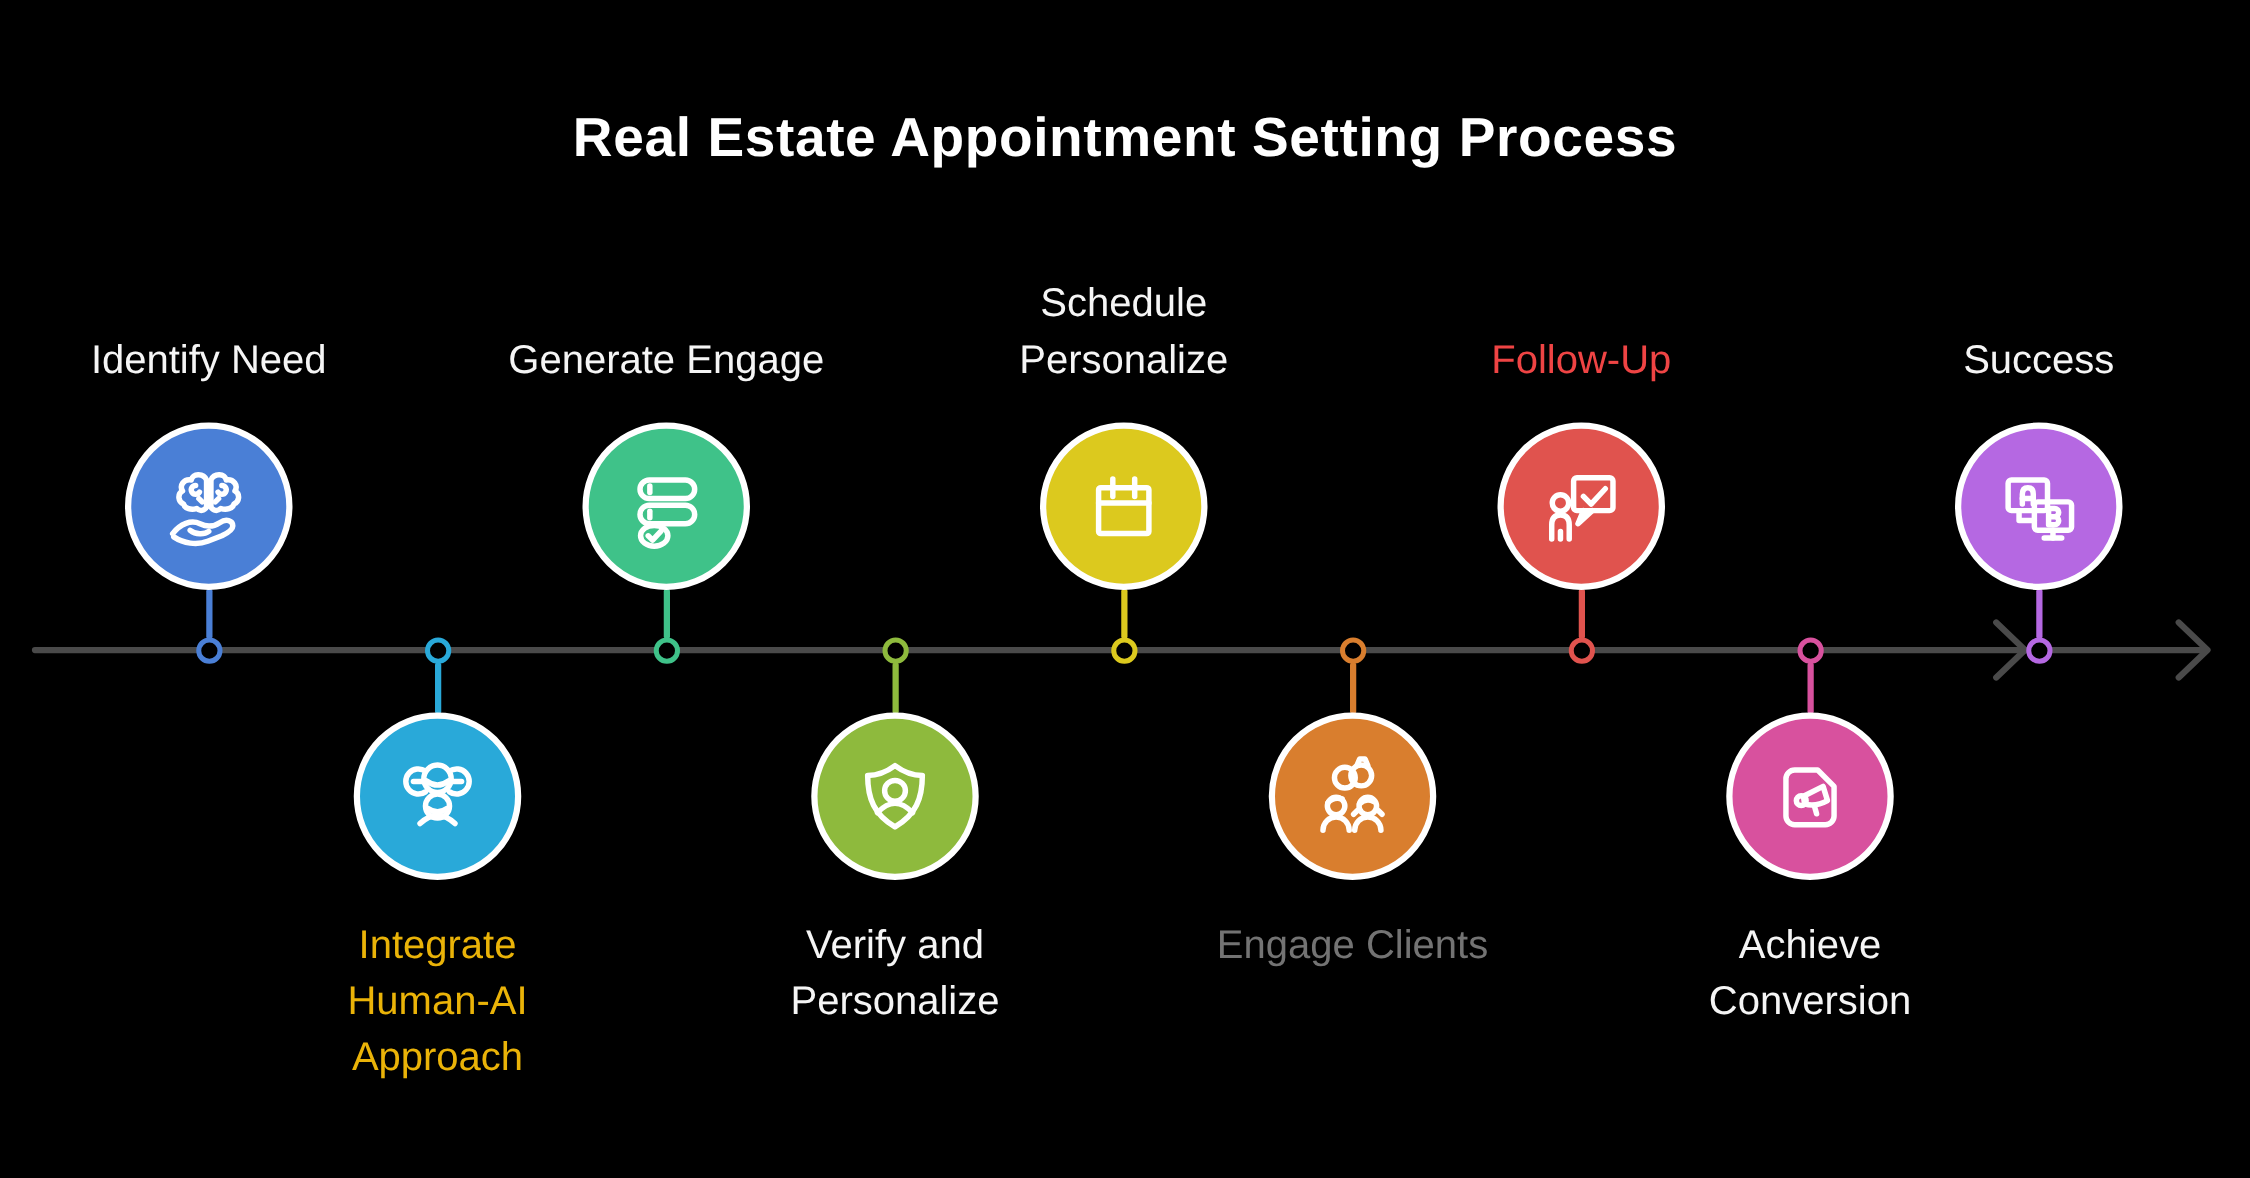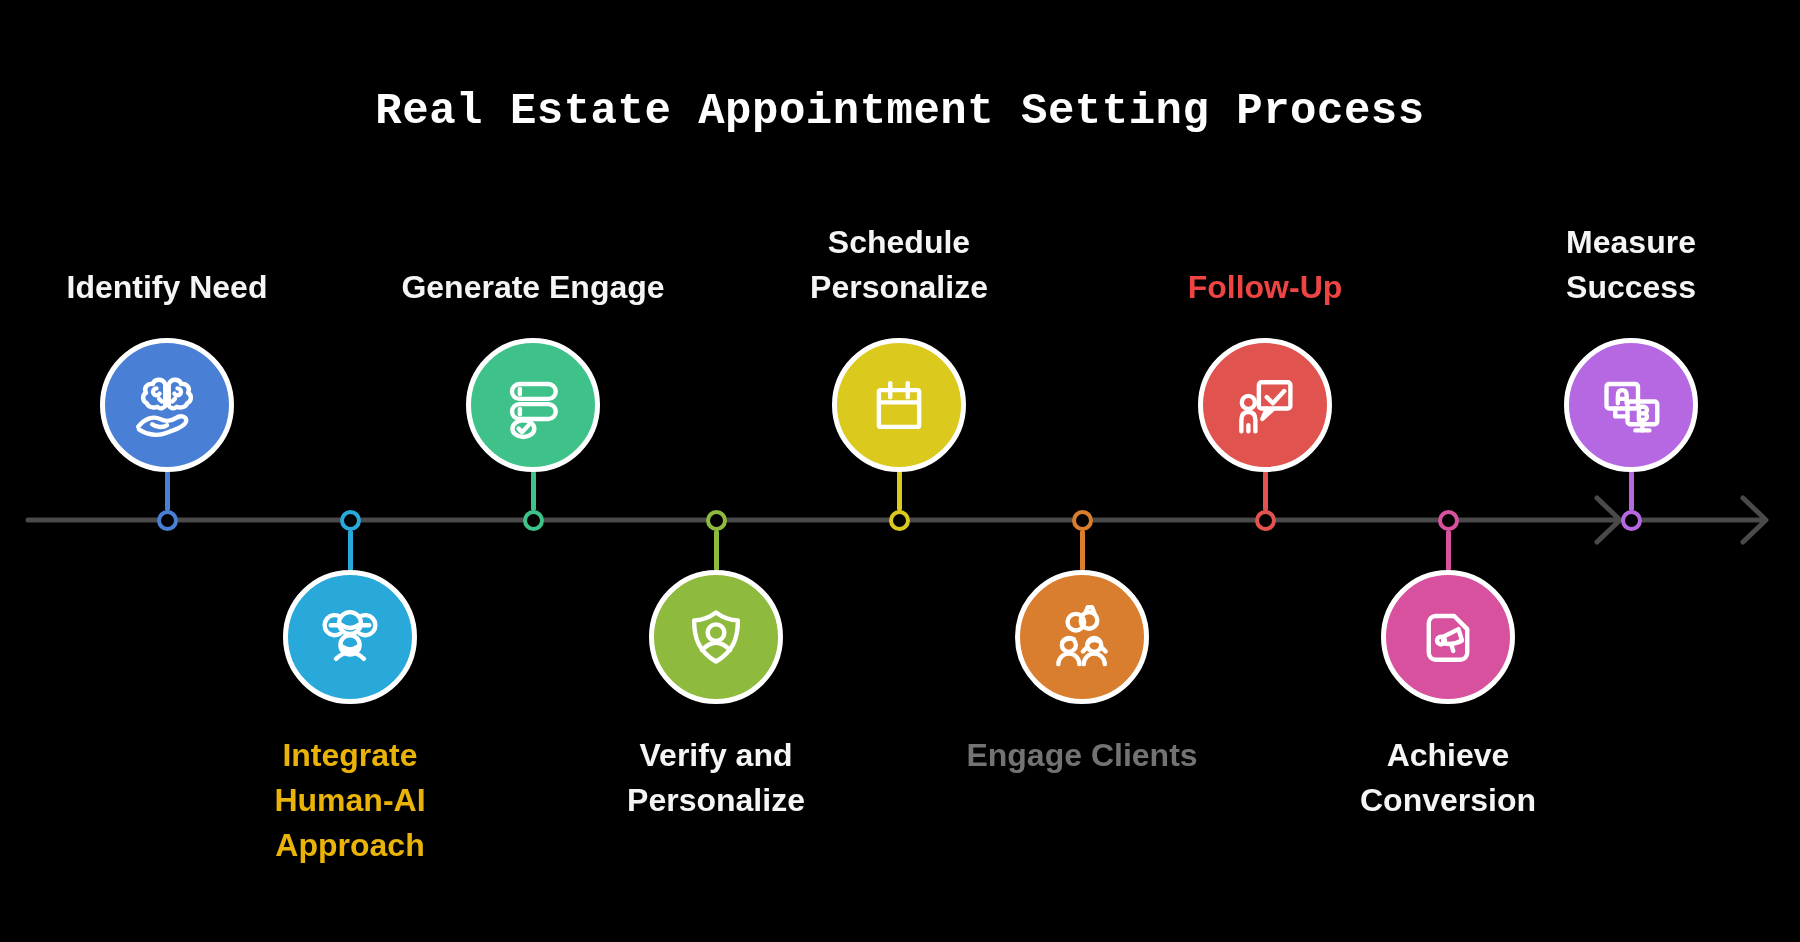--- a/index.html
+++ b/index.html
@@ -1,29 +1,29 @@
 <!DOCTYPE html>
 <html><head>
 <meta charset="utf-8">
 <style>
   html,body{margin:0;padding:0;background:#000;}
   .canvas{position:relative;width:1800px;height:942px;background:#000;overflow:hidden;
           font-family:"Liberation Sans",sans-serif;}
   .title{position:absolute;top:86px;left:0;width:100%;text-align:center;
-         font-size:44px;font-weight:700;color:#ffffff;letter-spacing:0.5px;font-family:Liberation Mono, monospace;}
+         font-size:44px;font-weight:700;color:#ffffff;letter-spacing:0.5px;}
   .axis{position:absolute;left:0;top:0;width:1800px;height:942px;pointer-events:none;}
   .circle{position:absolute;width:134px;height:134px;border-radius:50%;
           border:5px solid #ffffff;box-sizing:border-box;background:var(--accent);
           display:flex;align-items:center;justify-content:center;}
   .circle svg{width:84px;height:84px;display:block;}
   .stem{position:absolute;width:5px;background:var(--accent);border-radius:2px;}
   .ring{position:absolute;width:21px;height:21px;border-radius:50%;
         border:4.5px solid var(--accent);background:#000;box-sizing:border-box;}
   .label{position:absolute;text-align:center;font-size:32px;line-height:45px;
-         color:#f5f5f5;font-weight:700;}
+         color:#f5f5f5;font-weight:400;}
 </style>
 </head>
 <body style="background: rgb(0, 0, 0);">
 
 <div class="canvas" style="background: rgb(0, 0, 0);">
   <div class="title" style="color: rgb(255, 255, 255);">Real Estate Appointment Setting Process</div>
 
   <svg class="axis" viewBox="0 0 1800 942" fill="none">
     <line class="axis-stroke" x1="28" y1="520" x2="1763" y2="520" stroke="#4a4a4a" stroke-width="5" stroke-linecap="round"></line>
     <polyline class="axis-stroke" points="1597,498 1620,520 1597,542" stroke="#4a4a4a" stroke-width="5" stroke-linecap="round" stroke-linejoin="round" fill="none"></polyline>
@@ -186,21 +186,20 @@
               <path d="M26 66 V32 a8 8 0 0 1 8 -8 h21 L70 39 v27 a8 8 0 0 1 -8 8 H34 a8 8 0 0 1 -8 -8 Z"></path>
               <path d="M42 48 L60 39 L64 52 Q53 58 43 55 Z"></path>
               <circle cx="40" cy="52" r="4.5"></circle>
               <path d="M52 57 l2 7"></path>
             </svg>
           </span>
         </div>
   </div>
       <div class="step" style="--accent: #b568e2;">
     <div class="label" style="left: 1481px; width: 300px; bottom: 632px; color: rgb(245, 245, 245);">
-          <div>Measure</div>
           <div>Success</div>
         </div>
     <div class="stem" style="left: 1628.5px; top: 471px; height: 40px;"></div>
     <div class="ring" style="left: 1620.5px; top: 509.5px;"></div>
     <div class="circle" style="left: 1564px; top: 338px;">
           <span class="icon-slot">
             <svg viewBox="0 0 96 96" fill="none" stroke="#fff" stroke-width="5" stroke-linecap="round" stroke-linejoin="round">
               <rect x="20" y="24" width="36" height="28" rx="3"></rect>
               <path d="M33 46 v-9 q0 -6 5 -6 t5 6 v9"></path>
               <path d="M33 41 h10"></path>

